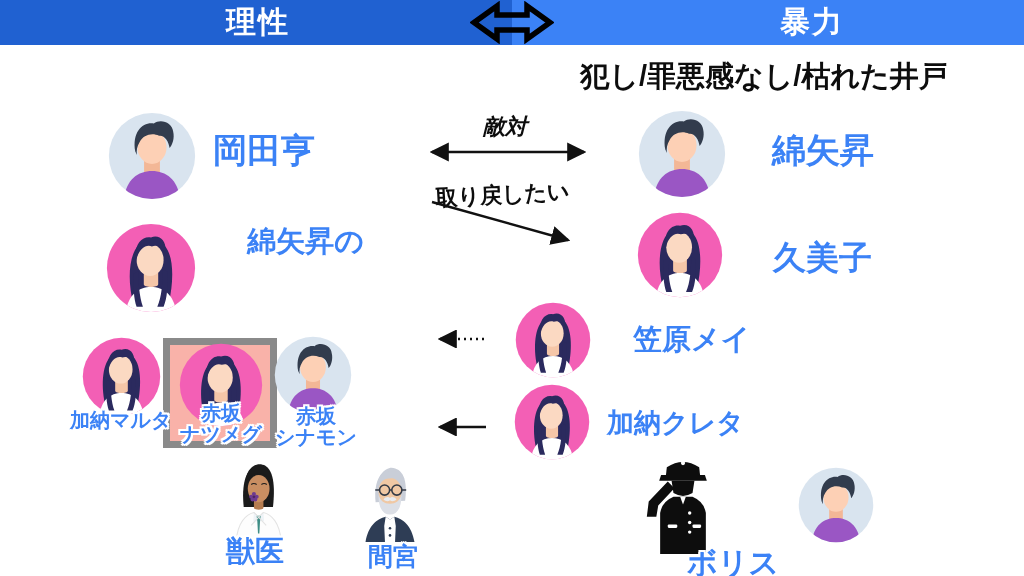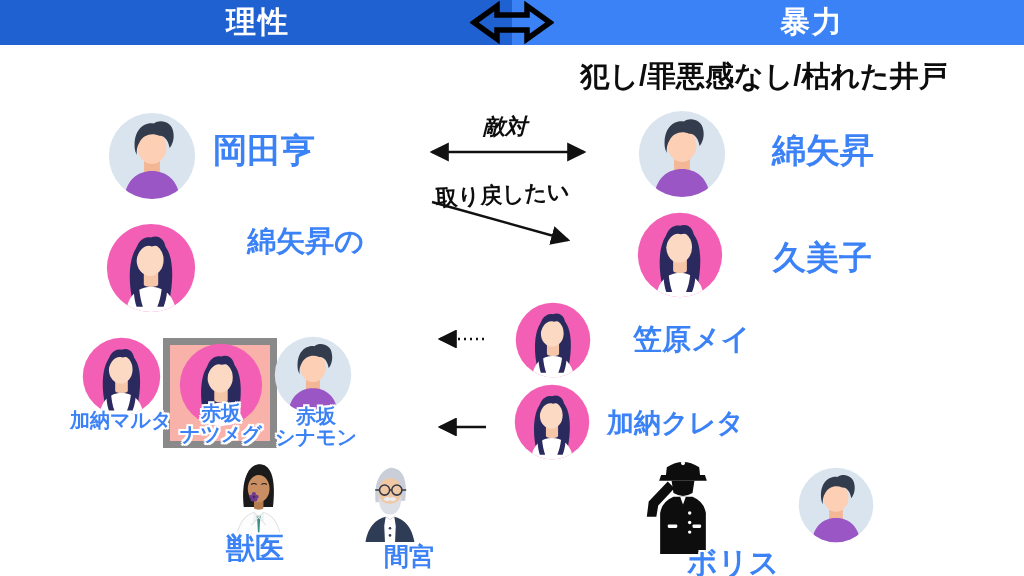--- a/index.html
+++ b/index.html
@@ -232,28 +232,28 @@
         <use href="#sym-woman"></use>
       </svg>
   </div>
   <div class="nm" style="left:607px;top:409px;font-size:27px;">加納クレタ</div>
 
   <div class="av" style="left:224px;top:456px;">
     <svg width="68" height="85">
         <use href="#sym-vet"></use>
       </svg>
   </div>
-  <div class="nm halo" style="left:226px;top:536px;font-size:29px;font-family:Liberation Mono, monospace;">獣医</div>
+  <div class="nm halo" style="left:226px;top:536px;font-size:29px;">獣医</div>
 
   <div class="av" style="left:354px;top:459px;">
     <svg width="72" height="83">
         <use href="#sym-old"></use>
       </svg>
   </div>
-  <div class="nm halo" style="left:368px;top:543px;font-size:25px;margin-left:16px;">間宮</div>
+  <div class="nm halo" style="left:368px;top:543px;font-size:25px;">間宮</div>
 
   <div class="av" style="left:634px;top:454px;">
     <svg width="98" height="100">
         <use href="#sym-soldier"></use>
       </svg>
   </div>
   <div class="nm halo" style="left:647px;top:547px;font-size:30px;margin-left:40px;">ボリス</div>
 
   <div class="av" style="left:798px;top:467px;">
     <svg width="76" height="76">

